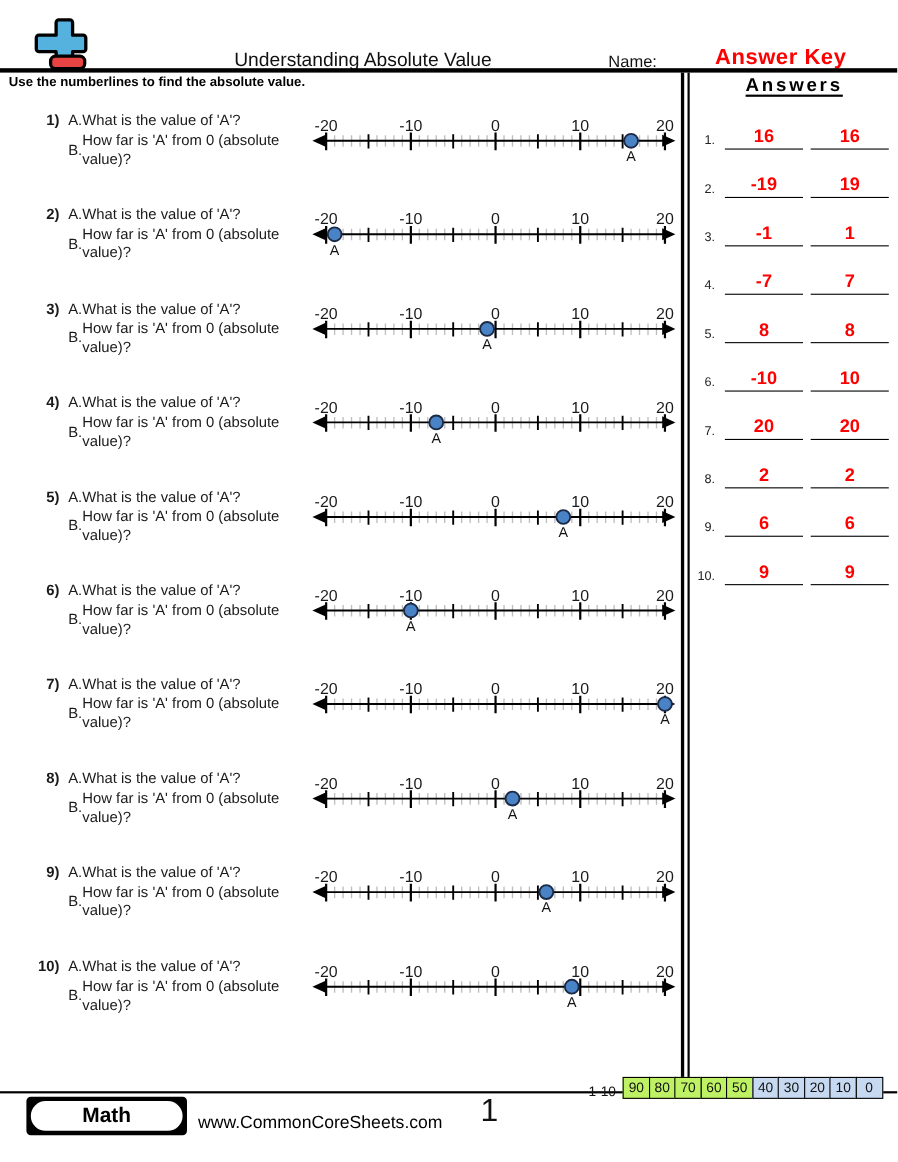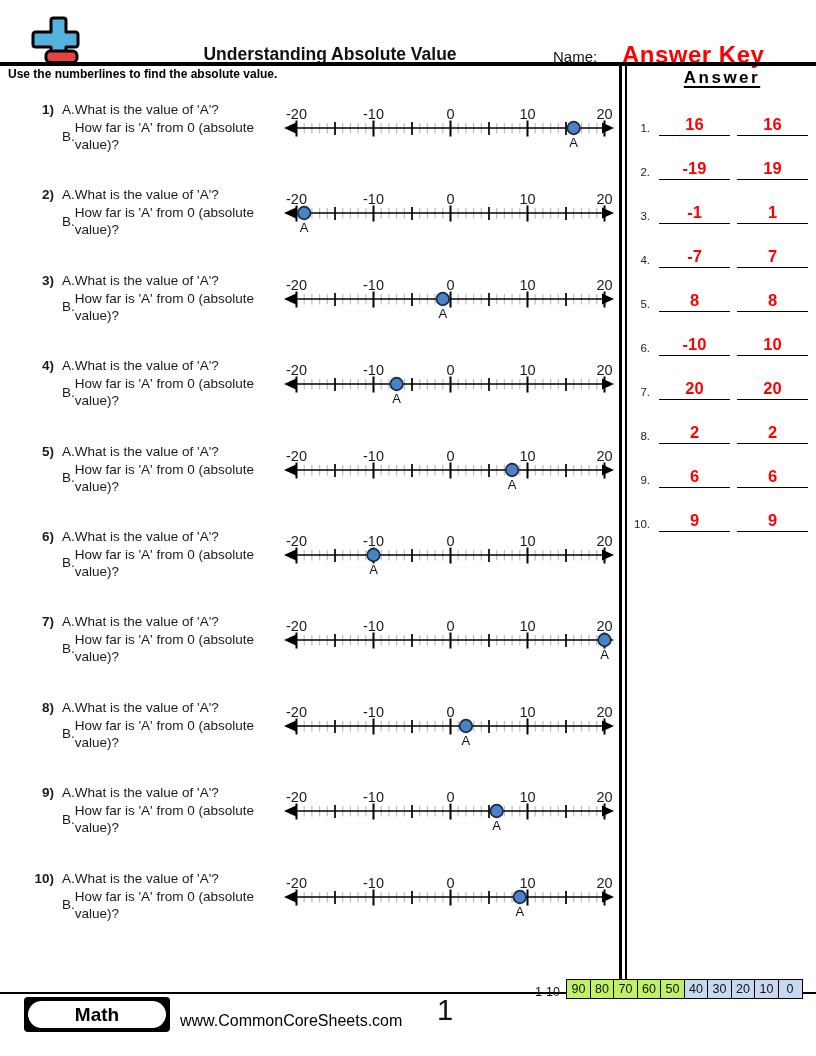--- a/index.html
+++ b/index.html
@@ -2,23 +2,23 @@
 <html><head>
 <meta charset="utf-8">
 <style>
   html,body{margin:0;padding:0;background:#fff;}
   .page{position:relative;width:816px;height:1056px;background:#fff;overflow:hidden;
         font-family:"Liberation Sans",sans-serif;color:#1a1a1a;}
 
   
   .logo-svg{position:absolute;left:26px;top:10px;}
   .doc-title{position:absolute;left:120px;top:44px;width:420px;text-align:center;
-             font-size:17.5px;font-weight:bold;color:#111;}
+             font-size:17.5px;font-weight:normal;color:#111;}
   .name-label{position:absolute;left:553px;top:48px;font-size:15px;color:#111;}
-  .answer-key{position:absolute;left:622px;top:41px;font-size:24px;font-weight:bold;
+  .answer-key{position:absolute;left:650px;top:41px;font-size:20px;font-weight:bold;
               color:#fe0000;letter-spacing:0.5px;}
   .header-rule{position:absolute;left:0;top:62px;width:816px;height:3.5px;background:#000;}
   .instruction{position:absolute;left:8px;top:67px;font-size:12px;font-weight:bold;color:#000;}
 
   
   .v-divider{position:absolute;left:619px;top:65.5px;height:927px;width:8px;
              border-left:3px solid #000;border-right:2px solid #000;box-sizing:border-box;}
 
   
   .problems{position:absolute;left:0;top:96px;width:619px;}
@@ -733,21 +733,21 @@
           <text x="170.5" y="23" text-anchor="middle" font-size="14.5" font-family="&quot;Liberation Sans&quot;,sans-serif" fill="#1a1a1a">0</text>
           <text x="247.5" y="23" text-anchor="middle" font-size="14.5" font-family="&quot;Liberation Sans&quot;,sans-serif" fill="#1a1a1a">10</text>
           <text x="324.5" y="23" text-anchor="middle" font-size="14.5" font-family="&quot;Liberation Sans&quot;,sans-serif" fill="#1a1a1a">20</text>
           <circle cx="239.8" cy="32" r="6.3" fill="#4a82c6" stroke="#1b2a45" stroke-width="1.7"></circle>
           <text x="239.8" y="50.5" text-anchor="middle" font-size="13" font-family="&quot;Liberation Sans&quot;,sans-serif" fill="#111">A</text>
         </svg>
   </div>
     </section>
 
   <aside class="answers">
-    <div class="answers-title">Answer</div>
+    <div class="answers-title">Answers</div>
     <div id="answer-rows">
         <div class="answer-row" style="top: 42px;">
     <span class="a-num">1.</span>
     <span class="a-slot"><span class="a-val">16</span></span>
     <span class="a-slot"><span class="a-val">16</span></span>
   </div>
         <div class="answer-row" style="top: 86px;">
     <span class="a-num">2.</span>
     <span class="a-slot"><span class="a-val">-19</span></span>
     <span class="a-slot"><span class="a-val">19</span></span>

